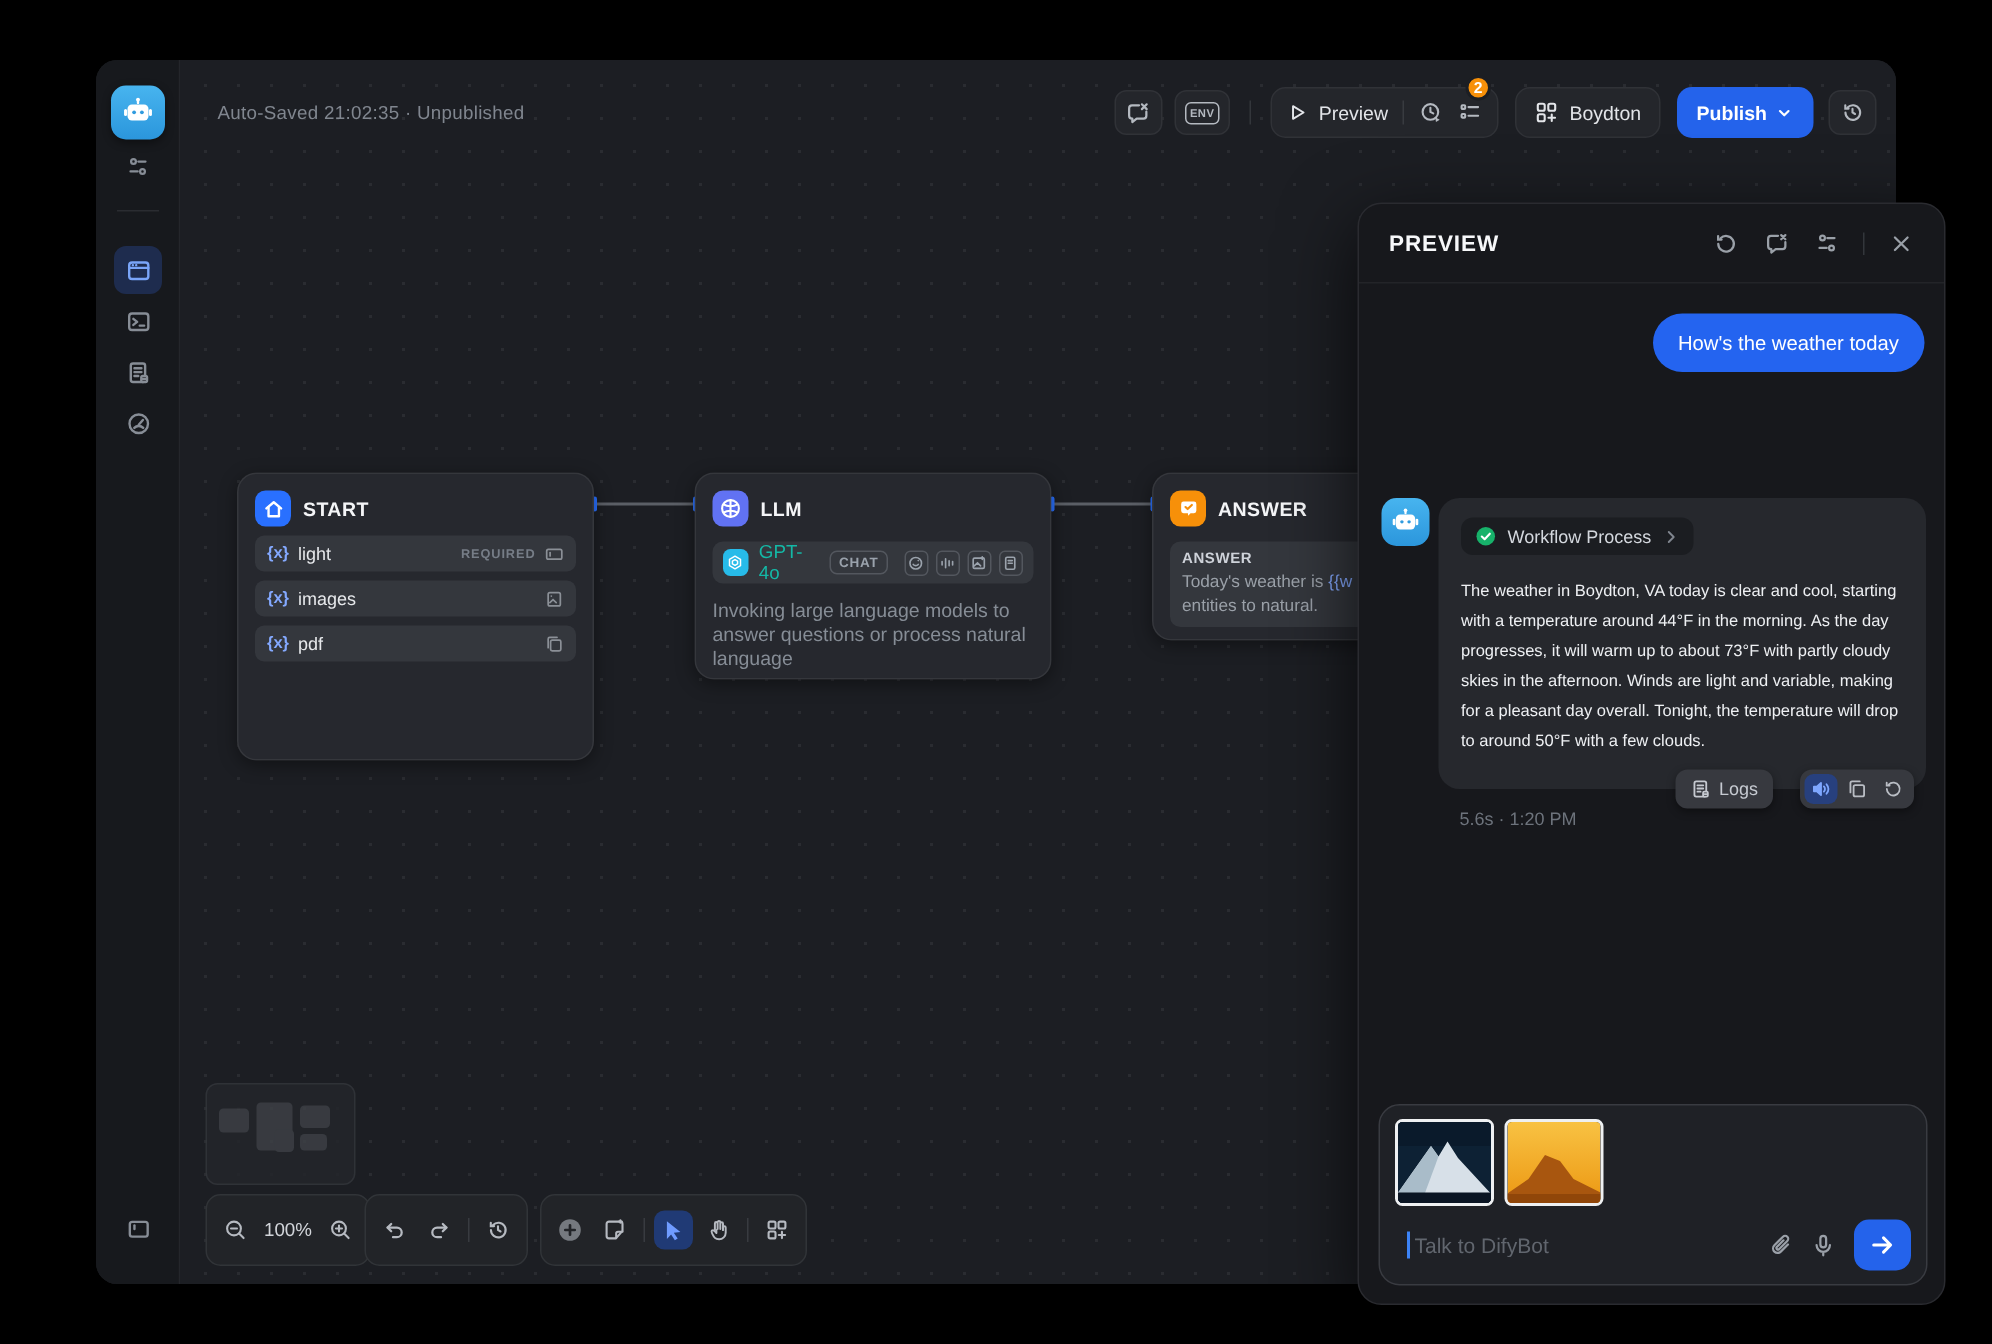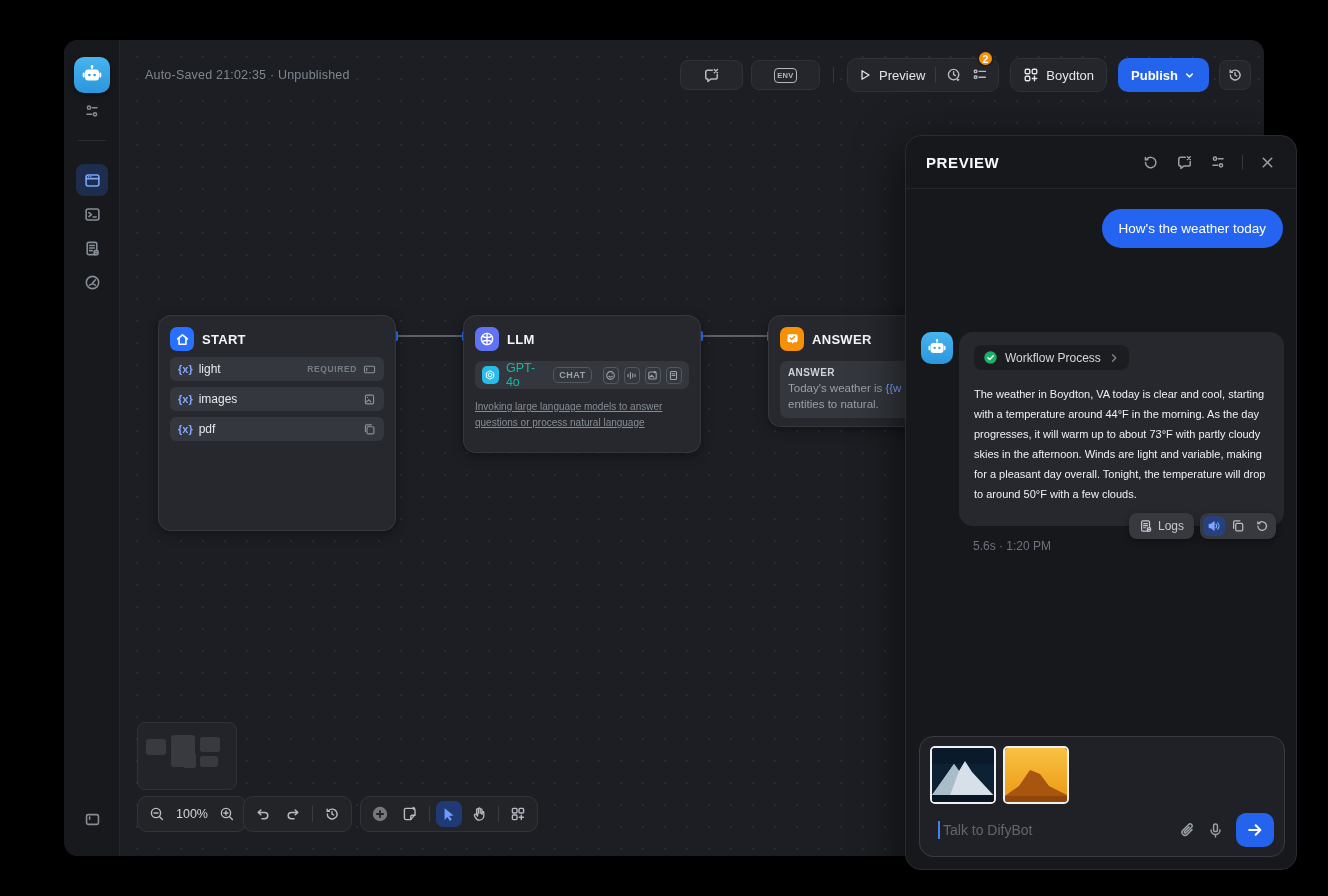--- a/index.html
+++ b/index.html
@@ -27,21 +27,21 @@
     border-radius:0 14px 14px 0;
     background-color:#1c1e23;
     background-image:radial-gradient(circle,#2a2c31 1px,transparent 1.3px);
     background-size:22px 22px; background-position:6px 6px; }
 
   
   .topbar { position:absolute; left:0; top:0; right:0; height:70px; display:flex; align-items:center;
     padding:0 13px 0 25px; }
   .autosave { font-size:12.5px; color:#80868f; letter-spacing:.2px; }
   .tb-right { margin-left:auto; display:flex; align-items:center; gap:8px; }
-  .tb-btn { height:30px; min-width:32px; padding:0 22px; background:#24262b; border:1px solid #303237;
+  .tb-btn { height:30px; min-width:32px; padding:0 6px; background:#24262b; border:1px solid #303237;
     border-radius:8px; display:flex; align-items:center; justify-content:center; color:#b4b9c0; cursor:pointer; }
   .env-chip { font-size:7.5px; font-weight:700; color:#b4b9c0; border:1.4px solid #b4b9c0;
     border-radius:4px; padding:2px 2.5px; letter-spacing:.3px; }
   .tb-sep { width:1px; height:16px; background:#33363b; margin:0 5px; }
   .preview-group { position:relative; height:34px; background:#24262b; border:1px solid #303237;
     border-radius:10px; display:flex; align-items:center; padding:0 10px; gap:10px; }
   .pg-label { display:flex; align-items:center; gap:7px; font-size:13px; color:#e3e5e9; cursor:pointer; }
   .pg-sep { width:1px; height:16px; background:#383b40; }
   .pg-ic { color:#b4b9c0; cursor:pointer; display:flex; }
   .badge { position:absolute; top:-9px; right:4px; min-width:17px; height:17px; border-radius:9px;
@@ -60,21 +60,21 @@
   .node-head { display:flex; align-items:center; gap:8px; height:24px; }
   .node-ic { width:24px; height:24px; border-radius:7px; display:flex; align-items:center; justify-content:center; }
   .node-title { font-size:13px; font-weight:700; color:#f4f5f7; letter-spacing:.3px; }
   .field-row { margin-top:6px; height:24px; background:#34373d; border-radius:6px; display:flex;
     align-items:center; padding:0 8px; gap:6px; }
   .vx { font-size:11px; font-weight:700; color:#84a9ff; }
   .fname { font-size:12px; color:#e6e8eb; }
   .ftag { margin-left:auto; font-size:8.5px; font-weight:600; letter-spacing:.6px; color:#767d87; }
   .fic { color:#8b9097; display:flex; }
   .fic.push { margin-left:auto; }
-  .node-desc { margin-top:10px; font-size:10px; line-height:16px; color:#868d96;text-decoration:underline; }
+  .node-desc { margin-top:10px; font-size:13px; line-height:16px; color:#868d96; }
   .model-row { margin-top:10px; height:28px; background:#34373d; border-radius:7px; display:flex;
     align-items:center; padding:0 7px; gap:7px; }
   .openai-chip { width:18px; height:18px; border-radius:5px; background:#27bbe9; display:flex;
     align-items:center; justify-content:center; }
   .model-name { font-size:12.5px; color:#14b8a6; }
   .mode-badge { margin-left:auto; font-size:9px; font-weight:600; letter-spacing:.5px; color:#9aa2ac;
     border:1px solid #53575e; border-radius:5px; padding:2px 5px; }
   .cap { width:17px; height:17px; border:1px solid #53575e; border-radius:4px; color:#9aa2ac;
     display:flex; align-items:center; justify-content:center; margin-left:-2px; }
   .ans-box { margin-top:10px; background:#34373d; border-radius:7px; padding:6px 8px; }
@@ -86,21 +86,21 @@
     background:#2970ff; border-radius:2px; }
   .edge::before { left:-2px; } .edge::after { right:-2px; }
 
   .canvas-scrollthumb { position:absolute; left:836px; top:428px; width:5px; height:52px;
     background:#4b4f56; border-radius:3px; }
 
   
   .minimap { position:absolute; left:17px; top:682px; width:100px; height:68px; background:#24262b;
     border:1px solid #33363b; border-radius:8px; opacity:.85; cursor:pointer; }
   .mm-rect { position:absolute; background:#3d4046; border-radius:3px; }
-  .ctl-group { position:absolute; top:756px; height:36px; background:#222428; border:1px solid #313438;
+  .ctl-group { position:absolute; top:756px; height:48px; background:#222428; border:1px solid #313438;
     border-radius:10px; display:flex; align-items:center; padding:0 6px; gap:4px; }
   .ctl-btn { width:26px; height:26px; border-radius:7px; display:flex; align-items:center;
     justify-content:center; color:#b6bac1; cursor:pointer; }
   .ctl-btn.active { background:#203a75; color:#6f9bff; }
   .zoom-label { font-size:12.5px; color:#d2d5da; padding:0 2px; cursor:pointer; }
   .ctl-sep { width:1px; height:16px; background:#383b40; margin:0 2px; }
 
   
   .panel { position:absolute; left:905px; top:135px; width:392px; height:735px; background:#17181c;
     border:1px solid #2a2b30; border-radius:16px; box-shadow:0 14px 50px rgba(0,0,0,.7); z-index:10;
@@ -117,21 +117,21 @@
     font-size:13.5px; padding:12px 17px; border-radius:20px; cursor:default; }
   .bot-row { position:absolute; left:15px; top:143px; right:12px; display:flex; gap:6px; }
   .avatar { width:32px; height:32px; border-radius:10px; flex:none;
     background:linear-gradient(180deg,#47b4ef,#2b96dc); display:flex; align-items:center; justify-content:center; }
   .bot-col { flex:1; }
   .bot-bubble { position:relative; background:#26282d; border-radius:14px; padding:13px 15px 22px; }
   .process-pill { display:inline-flex; align-items:center; gap:7px; background:#1b1d21;
     border-radius:8px; padding:5px 9px; cursor:pointer; }
   .process-label { font-size:12px; color:#d4d8de; }
   .bot-text { margin-top:14px; font-size:11px; line-height:20px; color:#eef0f3; }
-  .msg-actions { position:absolute; right:8px; bottom:-13px; display:flex; gap:6px; align-items:flex-start; }
+  .msg-actions { position:absolute; right:8px; bottom:-13px; display:flex; gap:18px; align-items:flex-start; }
   .logs-btn { height:26px; background:#37393f; border-radius:8px; display:flex; align-items:center;
     gap:5px; padding:0 10px; font-size:12px; color:#c6cad1; cursor:pointer; box-shadow:0 2px 6px rgba(0,0,0,.4); }
   .act-group { height:26px; background:#37393f; border-radius:8px; display:flex; align-items:center;
     padding:0 3px; gap:2px; box-shadow:0 2px 6px rgba(0,0,0,.4); }
   .act-btn { width:22px; height:20px; border-radius:6px; display:flex; align-items:center;
     justify-content:center; color:#b9bdc4; cursor:pointer; }
   .act-btn.active { background:#27407e; color:#7ea7ff; }
   .msg-meta { margin-top:13px; padding-left:14px; font-size:12px; color:#6d737c; }
 
   
@@ -285,21 +285,21 @@
                 <path d="M8 5.6V8l1.7 1"></path>
               </svg>
           </span>
         </div>
       </div>
     </div>
 
     <div class="edge" style="left:277px; top:295px; width:66px;"></div>
     <div class="edge" style="left:582px; top:295px; width:66px;"></div>
 
-    <div class="node" style="left:38px; top:275px; height:216px;">
+    <div class="node" style="left:38px; top:275px; height:192px;">
       <div class="node-head">
         <div class="node-ic" style="background:#2970ff">
           <svg width="15" height="15" viewBox="0 0 16 16" fill="none" stroke="#fff" stroke-width="1.7" stroke-linecap="round" stroke-linejoin="round">
               <path d="M2.8 7.4 8 3l5.2 4.4"></path>
               <path d="M4.3 6.4V13h7.4V6.4"></path>
             </svg>
         </div>
         <span class="node-title">START</span>
       </div>
       <div class="field-row">

